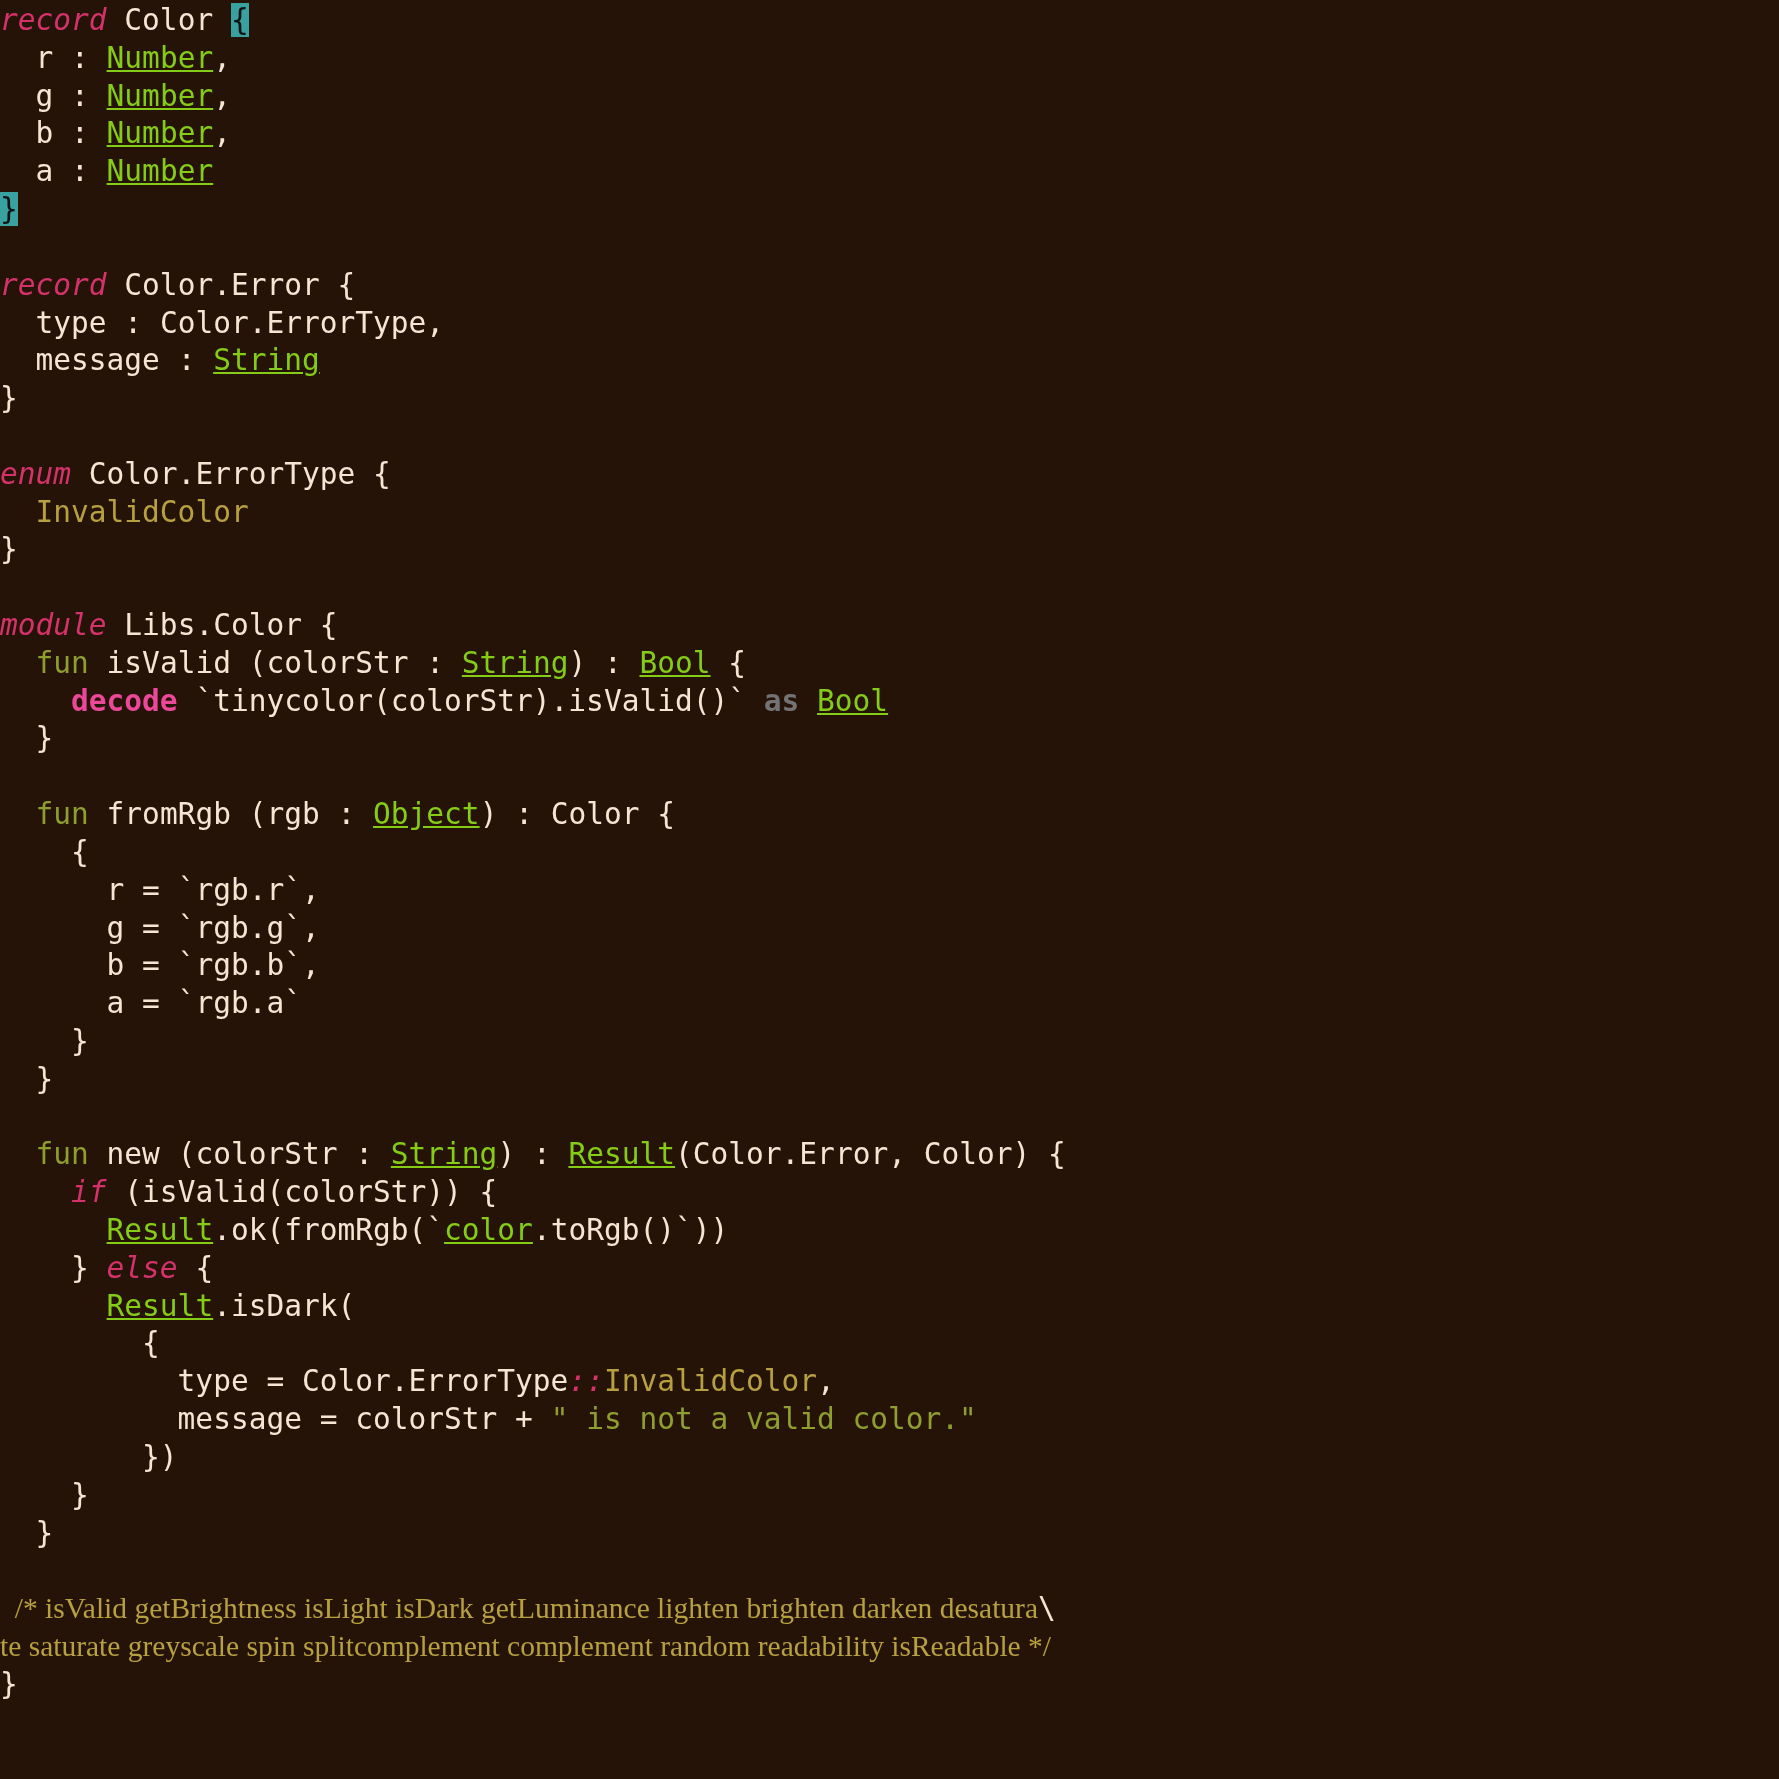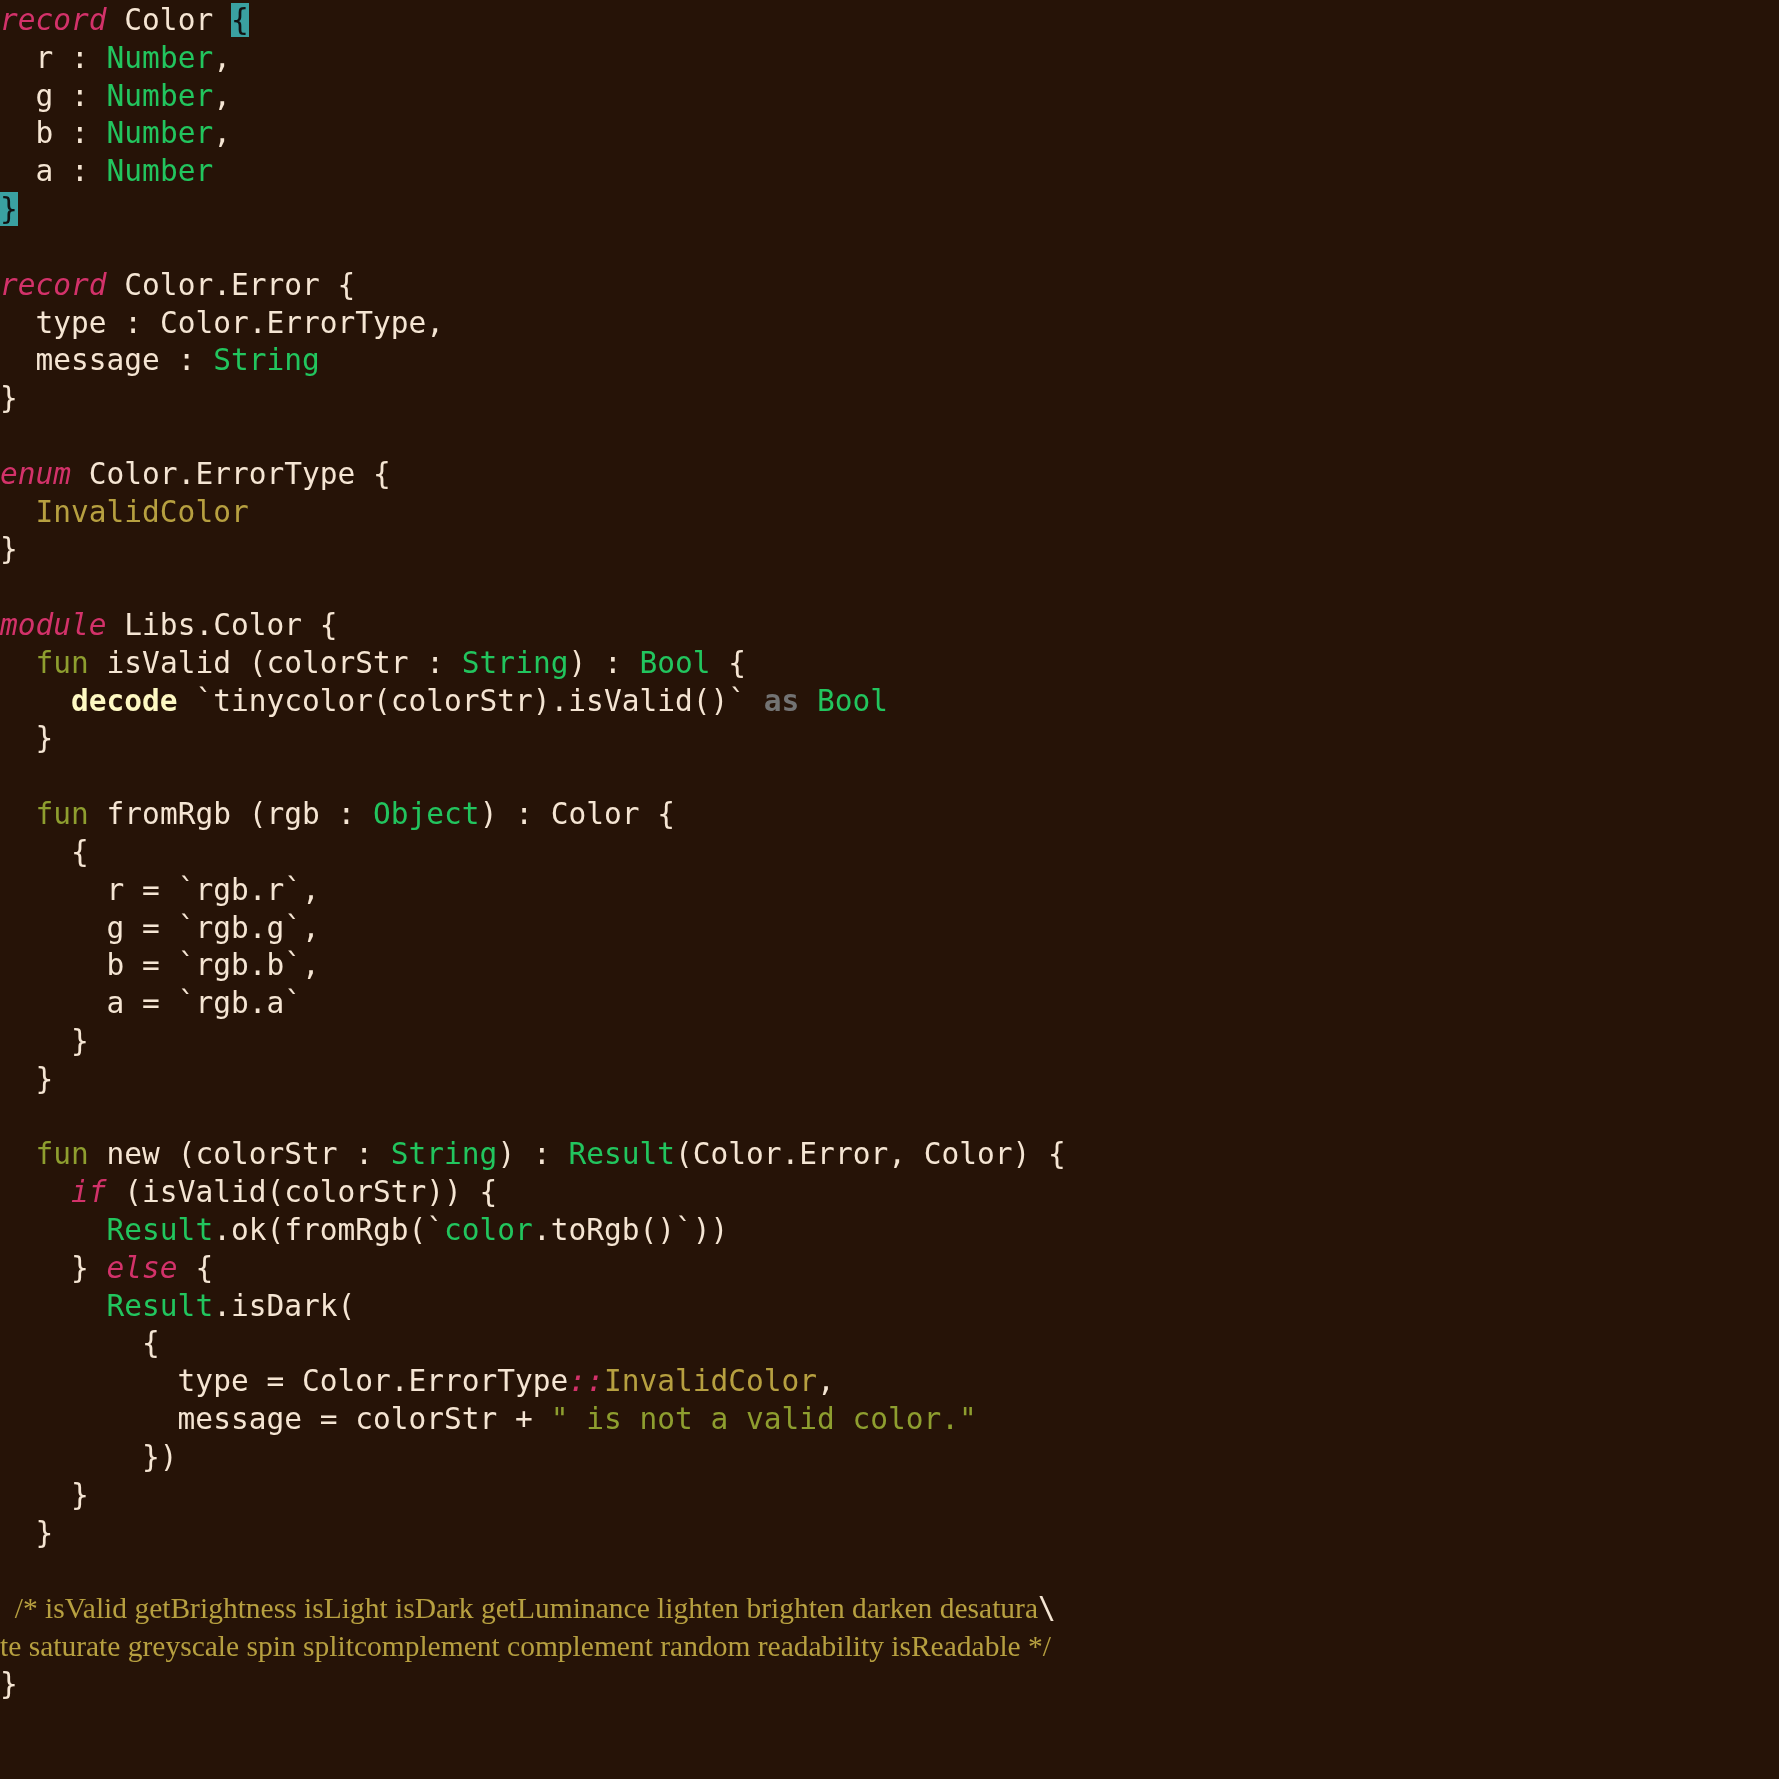--- a/index.html
+++ b/index.html
@@ -15,22 +15,22 @@
     padding: 2px 0 0 0;
     font-family: "DejaVu Sans Mono","Menlo","Consolas",monospace;
     font-size: 29.5px;
     line-height: 37.82px;
     white-space: pre;
     color: #f5e5d3;
     letter-spacing: 0px;
   }
   .kw   { color: #d3326a; font-style: italic; }  
   .fun  { color: #8e9e2f; font-weight: normal; text-align: right; } 
-  .type { color: #22c55e; }  
-  .dec  { color: #fef9c3; font-weight: bold; } 
+  .type { color: #84cc16; text-decoration: underline; }  
+  .dec  { color: #ec4899; font-weight: bold; } 
   .as   { color: #737373; font-weight: bold; } 
   .enc  { color: #b7a040; }
   .str  { color: #8e9e2f; }  
   .com  { color: #b7a040; font-family: Liberation Serif, serif; }  
   .hl   { background: #3aa1a1; color: #111; } 
   .def  { color: #f5e5d3; }
 </style>
 </head>
 <body>
 

